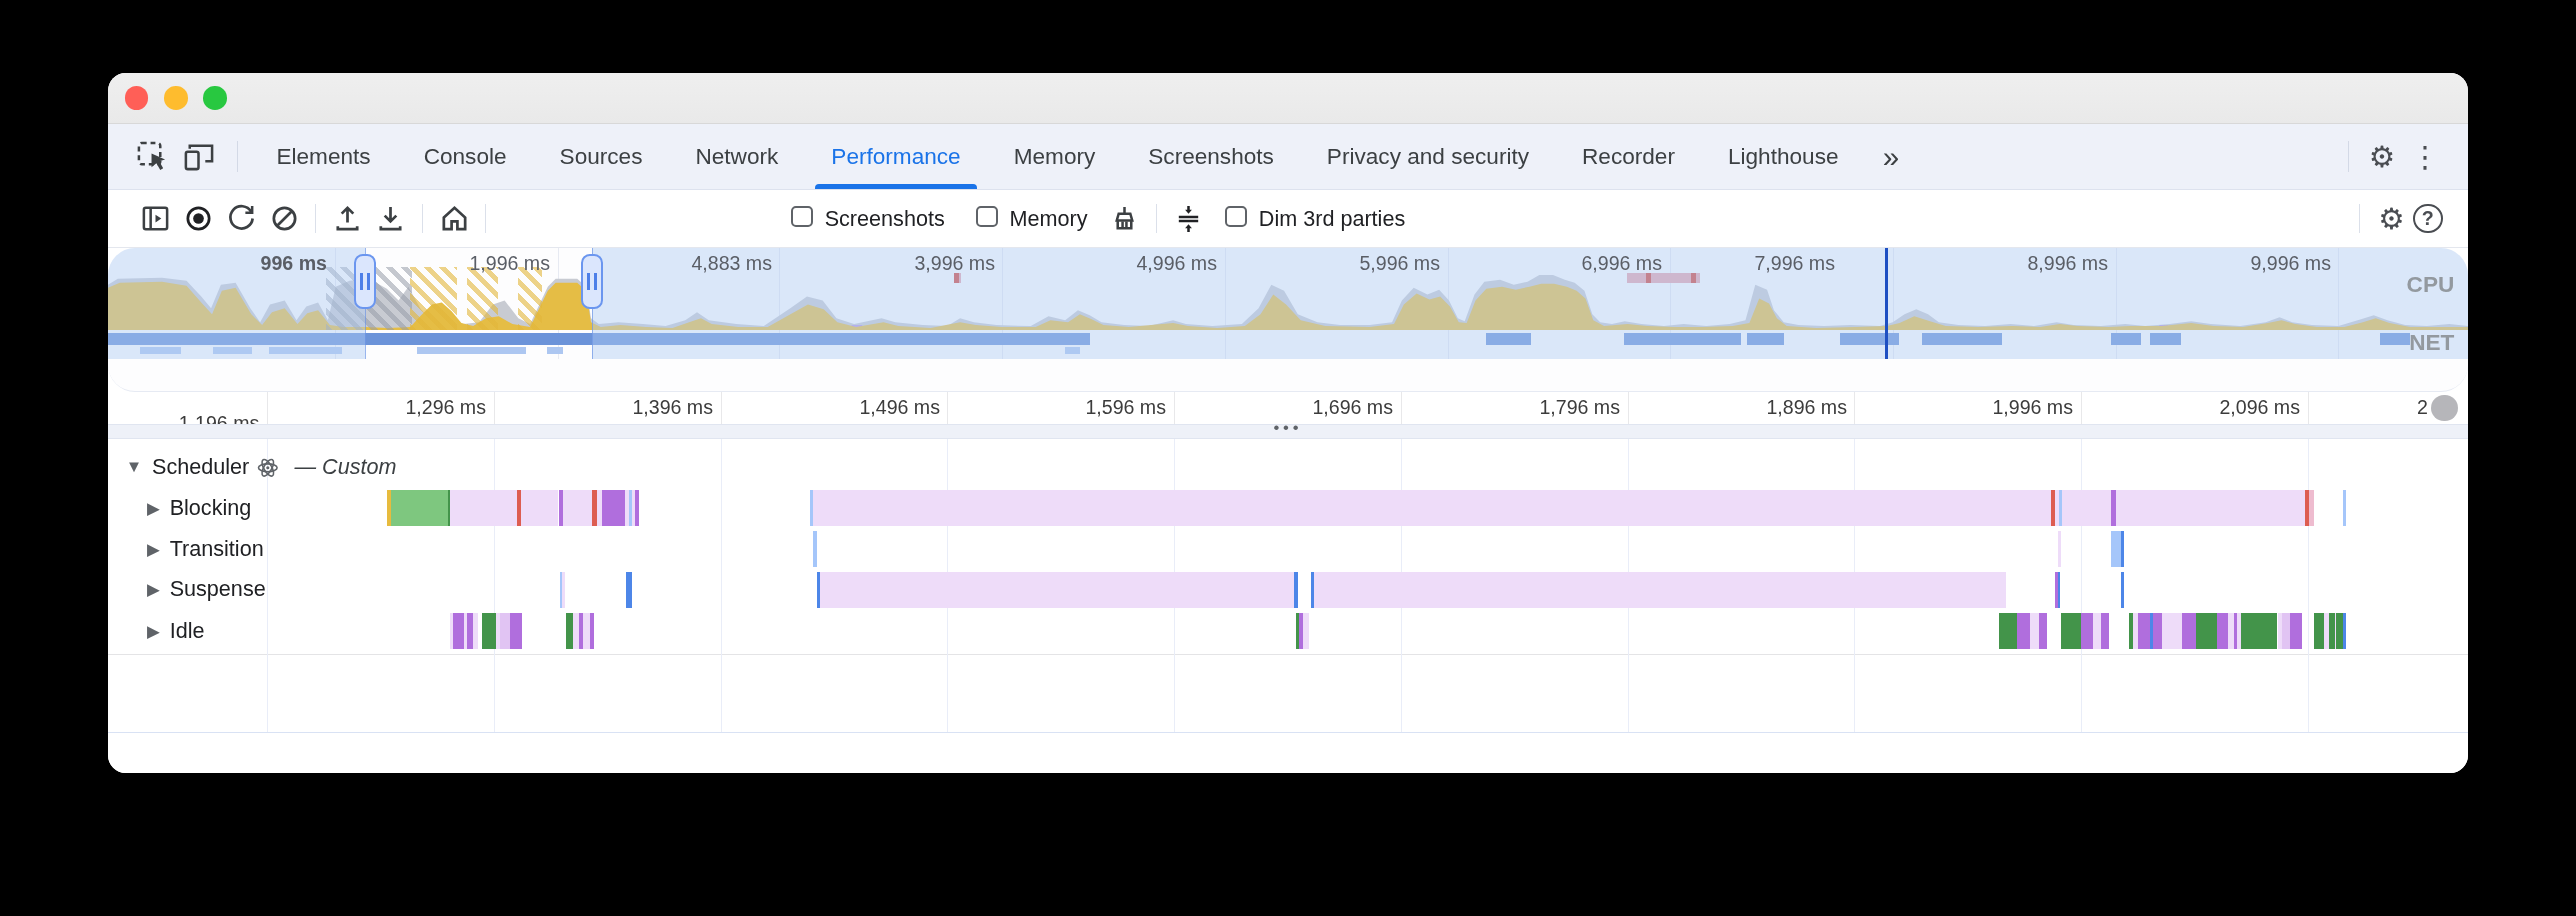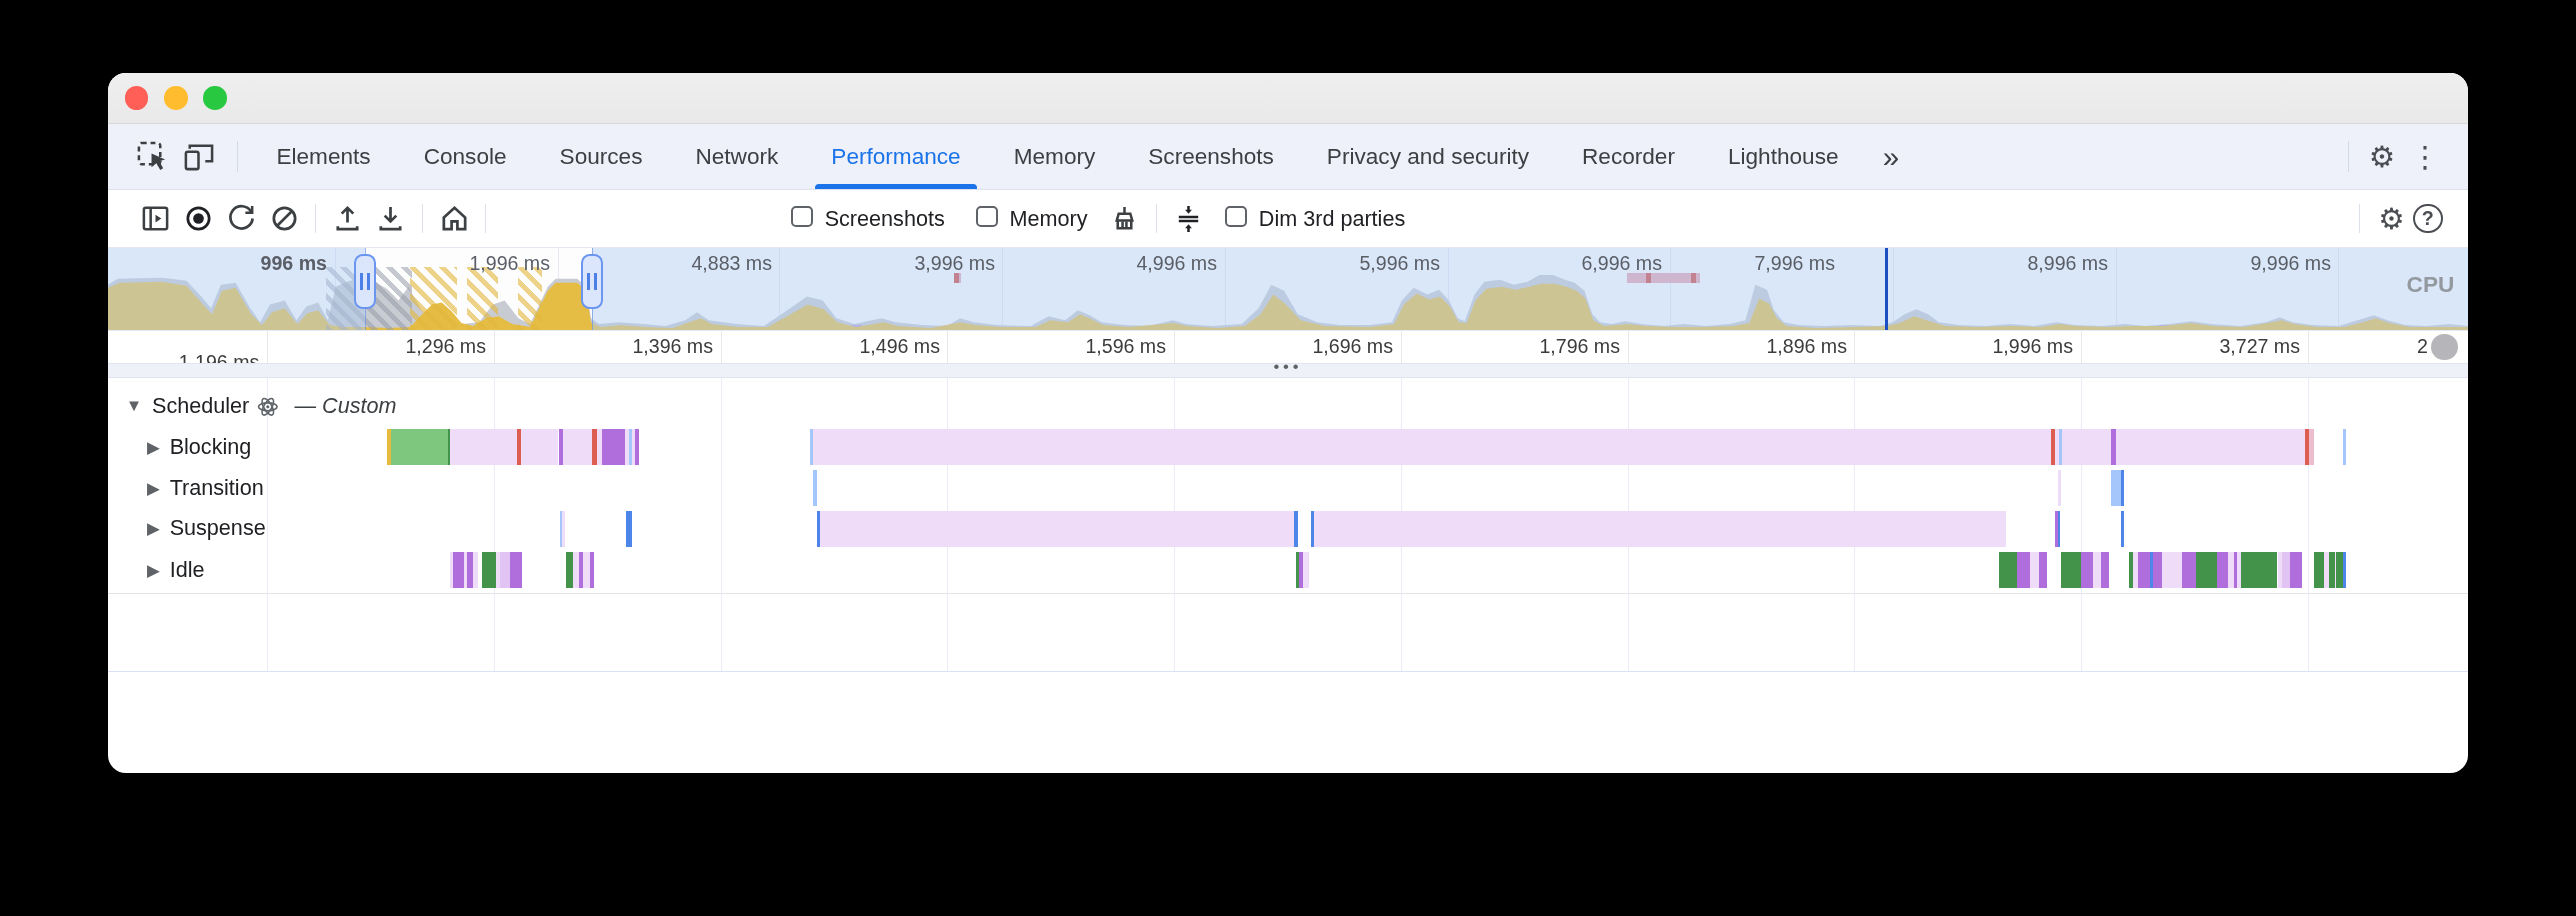--- a/index.html
+++ b/index.html
@@ -37,22 +37,22 @@
   .tb-div { width:1px; height:29.5px; background:#dbe0ea; margin:0 9.8px; flex:none; }
   .cb-wrap { display:flex; align-items:flex-start; margin:0 15.7px; flex:none; }
   .cb { width:21.6px; height:21.6px; border:2.4px solid #5f6368; border-radius:4.9px;
         background:#fff; margin-right:11.8px; flex:none; }
   .cb-label { font-size:21.6px; color:#202124; white-space:nowrap; }
   .toolbar-right { margin-left:auto; display:flex; align-items:center; }
   .help-circle { width:29.5px; height:29.5px; border:2.9px solid #4a4d52; border-radius:50%;
                  display:flex; align-items:center; justify-content:center;
                  font-size:19.6px; font-weight:bold; color:#4a4d52; }
   
-  .overview { position:relative; height:83px; background:#fdfdfe; overflow:hidden;
-              border-bottom:1px solid #e6eaf3; }
+  .overview { position:relative; height:144px; background:#fdfdfe; overflow:hidden;
+              border-bottom:1px solid #e6eaf3;border-radius:27px; }
   .ov-label { position:absolute; top:3.9px; width:167px; text-align:right;
               font-size:19.6px; color:#5a5e66; z-index:6; }
   .cpu-tag,.net-tag { position:absolute; right:13.7px; font-size:22.6px; font-weight:bold;
                       color:#93999f; z-index:7; }
   .cpu-tag { top:23.6px; } .net-tag { top:82px; }
   .handle { position:absolute; top:5.9px; width:21.6px; height:55px; background:#dbe6fd;
             border:2.5px solid #6b96ef; border-radius:8.8px; z-index:9;
             display:flex; align-items:center; justify-content:center; gap:3.9px; }
   .handle i { display:block; width:2.9px; height:17.7px; background:#4d7fe8; }
   .hatch-gray { background:repeating-linear-gradient(45deg, rgba(150,156,168,.55) 0 4.9px, rgba(255,255,255,0) 4.9px 10.8px); }
@@ -297,21 +297,21 @@
         <div class="abs" style="left: 2200px; top: 0px; width: 1px; height: 32px; background: rgb(232, 232, 234);"></div>
         <div class="ruler-label" style="left: -15.7px; margin-top: 16px;">1,196 ms</div>
         <div class="ruler-label" style="left: 211px;">1,296 ms</div>
         <div class="ruler-label" style="left: 438px;">1,396 ms</div>
         <div class="ruler-label" style="left: 665px;">1,496 ms</div>
         <div class="ruler-label" style="left: 891px;">1,596 ms</div>
         <div class="ruler-label" style="left: 1118px;">1,696 ms</div>
         <div class="ruler-label" style="left: 1345px;">1,796 ms</div>
         <div class="ruler-label" style="left: 1572px;">1,896 ms</div>
         <div class="ruler-label" style="left: 1798px;">1,996 ms</div>
-        <div class="ruler-label" style="left: 2025px;">3,727 ms</div>
+        <div class="ruler-label" style="left: 2025px;">2,096 ms</div>
         <div class="ruler-label" style="left: 2309px; width: 39px; text-align: left;">2</div>
       </div>
 
     <div class="splitter">
       <span>•••</span>
     </div>
 
     <div class="tracks" id="tracks">
       <div class="track-header">
         <span class="disc">▼</span>

